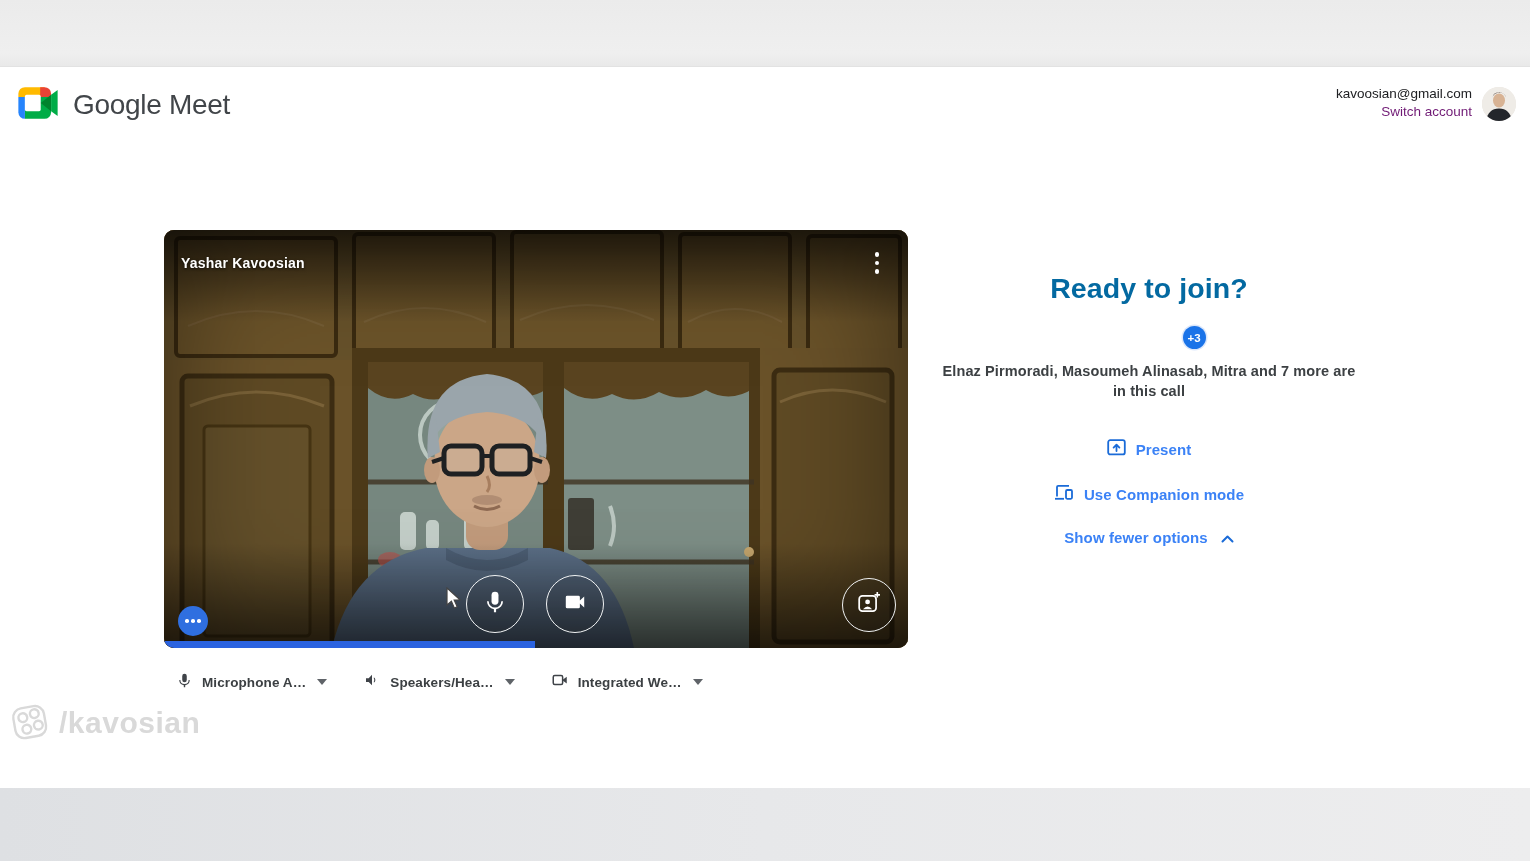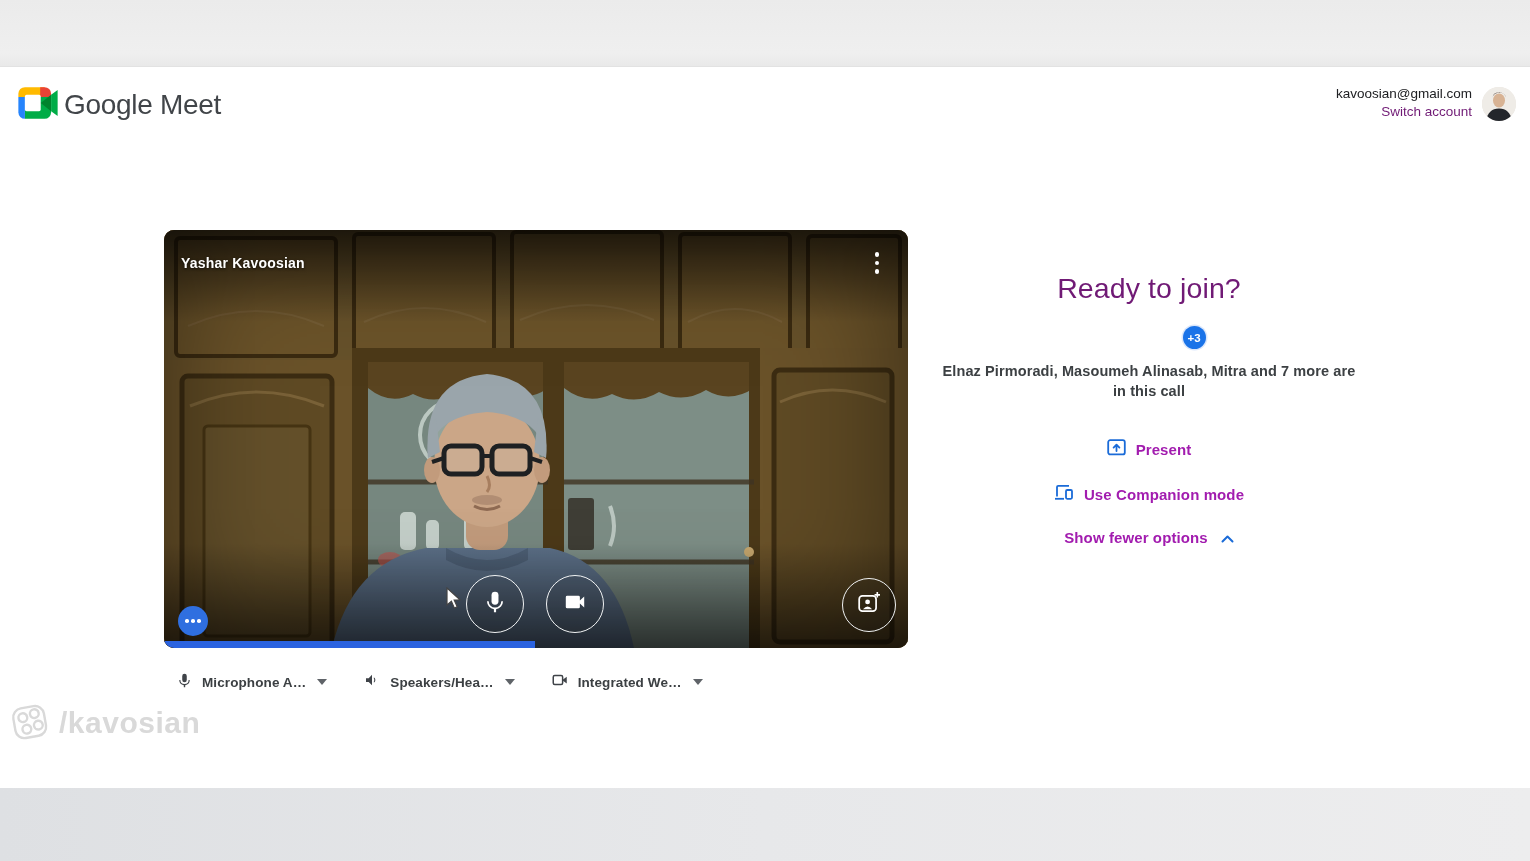--- a/index.html
+++ b/index.html
@@ -13,21 +13,21 @@
     position:absolute; left:0; top:0; width:1530px; height:67px;
     background:linear-gradient(180deg,#ebebeb 0%,#efefef 80%,#e9e9e9 100%);
     border-bottom:1px solid #e2e2e2;
   }
   .strip-bottom {
     position:absolute; left:0; bottom:0; width:1530px; height:73px;
     background:linear-gradient(90deg,#dee0e3 0%,#e7e8ea 50%,#ededee 100%);
   }
 
   
-  .logo-row { position:absolute; left:16px; top:85px; display:flex; align-items:center; gap:4px; }
+  .logo-row { position:absolute; left:16px; top:85px; display:flex; align-items:center; gap:13px; }
   .wordmark { font-size:28px; color:#414549; letter-spacing:-0.3px; }
   .account { position:absolute; right:58px; top:85px; text-align:right; }
   .account .email { font-size:13.5px; color:#202124; line-height:17px; }
   .account .switch { font-size:13.5px; color:#701a75; line-height:17px; margin-top:1px; cursor:pointer; }
   .avatar {
     position:absolute; right:14px; top:87px; width:34px; height:34px;
     border-radius:50%; overflow:hidden; background:#e9e4de; cursor:pointer;
   }
 
   
@@ -71,39 +71,39 @@
   .device-bar { position:absolute; left:176px; top:671px; display:flex; gap:36px; align-items:center; }
   .device { display:flex; align-items:center; gap:9px; cursor:pointer; }
   .device .dlabel { font-size:13.5px; font-weight:700; color:#3c4043; letter-spacing:.1px; }
   .device svg.caret { margin-left:2px; }
 
   
   .join-panel {
     position:absolute; left:938px; top:272px; width:422px;
     display:flex; flex-direction:column; align-items:center; text-align:center;
   }
-  .jp-title { font-size:28.5px; font-weight:400; color:#701a75; letter-spacing:.1px; }
+  .jp-title { font-size:28.5px; font-weight:700; color:#0369a1; letter-spacing:.1px; }
   .jp-badge {
     margin-top:21px; transform:translateX(45px);
     width:23px; height:23px; border-radius:50%; background:#1a73e8;
     color:#fff; font-size:11.5px; font-weight:700;
     display:flex; align-items:center; justify-content:center;
     box-shadow:0 0 0 1.5px #dbe7fb;
   }
   .jp-participants {
     margin-top:12px; max-width:418px; font-size:14.5px; font-weight:700;
     color:#3c4043; line-height:20px; letter-spacing:.1px;
   }
   .jp-join {
     margin-top:23px; width:240px; height:52px; border:none; border-radius:26px;
     background:linear-gradient(180deg,#1b6fe0 0%,#1459c4 100%);
     color:#fff; font-family:inherit; font-size:15.5px; font-weight:700; letter-spacing:.2px; cursor:pointer;
   }
   .jp-link {
-    display:flex; align-items:center; gap:10px; color:#a21caf;
+    display:flex; align-items:center; gap:10px; color:#3b82f6;
     font-size:15px; font-weight:700; letter-spacing:.1px; cursor:pointer;
   }
   .jp-present { margin-top:38px; }
   .jp-companion { margin-top:25px; }
   .jp-fewer { margin-top:25px; gap:13px; }
 
   
   .watermark { position:absolute; left:8px; top:699px; display:flex; align-items:center; gap:7px; opacity:.92; }
   .watermark .wtext { font-size:30px; font-weight:700; color:#d6d6d6; letter-spacing:.5px; }
 </style>

